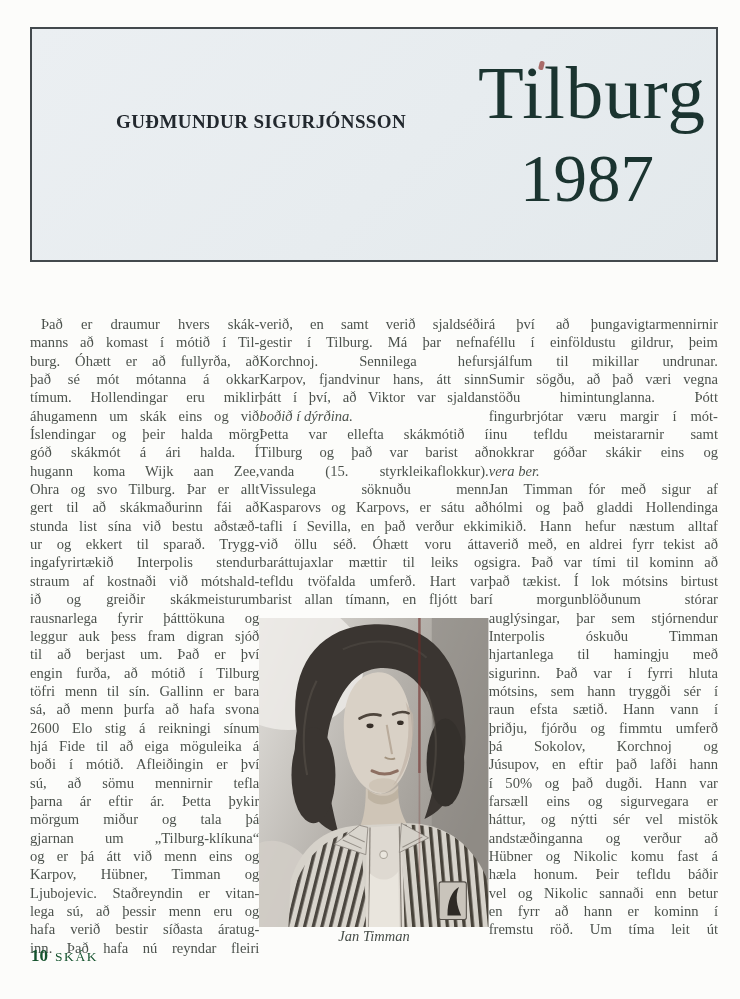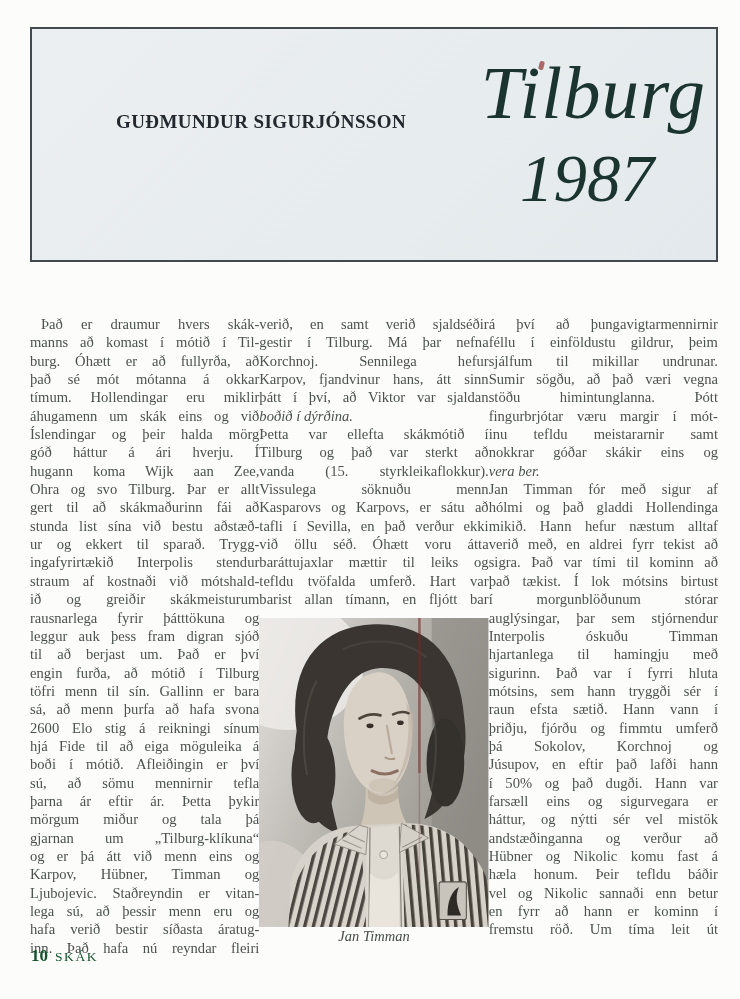--- a/index.html
+++ b/index.html
@@ -4,21 +4,21 @@
 <style>
   html,body{margin:0;padding:0;background:#e9e9e9;}
   .page{position:relative;width:740px;height:999px;margin:0 auto;background:#fcfcfa;overflow:hidden;
         font-family:"Liberation Serif", serif;}
   
   .header-box{position:absolute;left:30px;top:27px;width:684px;height:231px;
               border:2px solid #43494d;
               background:linear-gradient(135deg,#ebeff2 0%,#e7ecef 55%,#e3e9ec 100%);}
   .byline{position:absolute;left:84px;top:82px;font-weight:bold;font-size:19px;
           letter-spacing:.4px;color:#22282e;white-space:nowrap;}
-  .title{position:absolute;top:26px;right:10px;text-align:right;font-style:italic;color:#1b3430;}
+  .title{position:absolute;top:26px;right:10px;text-align:right;color:#1b3430;}
   .title-l1{font-size:75px;line-height:1;letter-spacing:1px;}
   .title-l2{font-size:67px;line-height:1;margin-top:15px;padding-right:52px;}
   .red-fleck{position:absolute;right:172px;top:32px;width:5px;height:9px;background:#8e3430;
              opacity:.7;transform:rotate(14deg);border-radius:2px;}
   
   .columns{position:absolute;left:30px;top:315px;width:688px;display:flex;}
   .col{flex:1;min-width:0;font-size:14.6px;line-height:18.35px;color:#4c524d;}
   .line{text-align:justify;text-align-last:justify;}
   .line.end{text-align-last:left;font-style:italic;}
   .line.indent{text-indent:11px;}
@@ -47,21 +47,21 @@
 
   <div class="columns">
     <div class="col">
         <div class="line indent">Það er draumur hvers skák-</div>
         <div class="line">manns að komast í mótið í Til-</div>
         <div class="line">burg. Óhætt er að fullyrða, að</div>
         <div class="line">það sé mót mótanna á okkar</div>
         <div class="line">tímum. Hollendingar eru miklir</div>
         <div class="line">áhugamenn um skák eins og við</div>
         <div class="line">Íslendingar og þeir halda mörg</div>
-        <div class="line">góð háttur á ári hverju. Í</div>
+        <div class="line">góð skákmót á ári halda. Í</div>
         <div class="line">hugann koma Wijk aan Zee,</div>
         <div class="line">Ohra og svo Tilburg. Þar er allt</div>
         <div class="line">gert til að skákmaðurinn fái að</div>
         <div class="line">stunda list sína við bestu aðstæð-</div>
         <div class="line">ur og ekkert til sparað. Trygg-</div>
         <div class="line">ingafyrirtækið Interpolis stendur</div>
         <div class="line">straum af kostnaði við mótshald-</div>
         <div class="line">ið og greiðir skákmeisturum</div>
         <div class="line">rausnarlega fyrir þátttökuna og</div>
         <div class="line">leggur auk þess fram digran sjóð</div>
@@ -86,21 +86,21 @@
 
     <div class="col">
       <div>
           <div class="line">verið, en samt verið sjaldséðir</div>
           <div class="line">gestir í Tilburg. Má þar nefna</div>
           <div class="line">Korchnoj. Sennilega hefur</div>
           <div class="line">Karpov, fjandvinur hans, átt sinn</div>
           <div class="line">þátt í því, að Viktor var sjaldan</div>
           <div class="line end">boðið í dýrðina.</div>
           <div class="line">Þetta var ellefta skákmótið í</div>
-          <div class="line">Tilburg og það var sterkt að</div>
+          <div class="line">Tilburg og það var barist að</div>
           <div class="line">vanda (15. styrkleikaflokkur).</div>
           <div class="line">Vissulega söknuðu menn</div>
           <div class="line">Kasparovs og Karpovs, er sátu að</div>
           <div class="line">tafli í Sevilla, en það verður ekki</div>
           <div class="line">við öllu séð. Óhætt voru átta</div>
           <div class="line">baráttujaxlar mættir til leiks og</div>
           <div class="line">tefldu tvöfalda umferð. Hart var</div>
           <div class="line">barist allan tímann, en fljótt bar</div>
         </div>
       <div class="figure">

